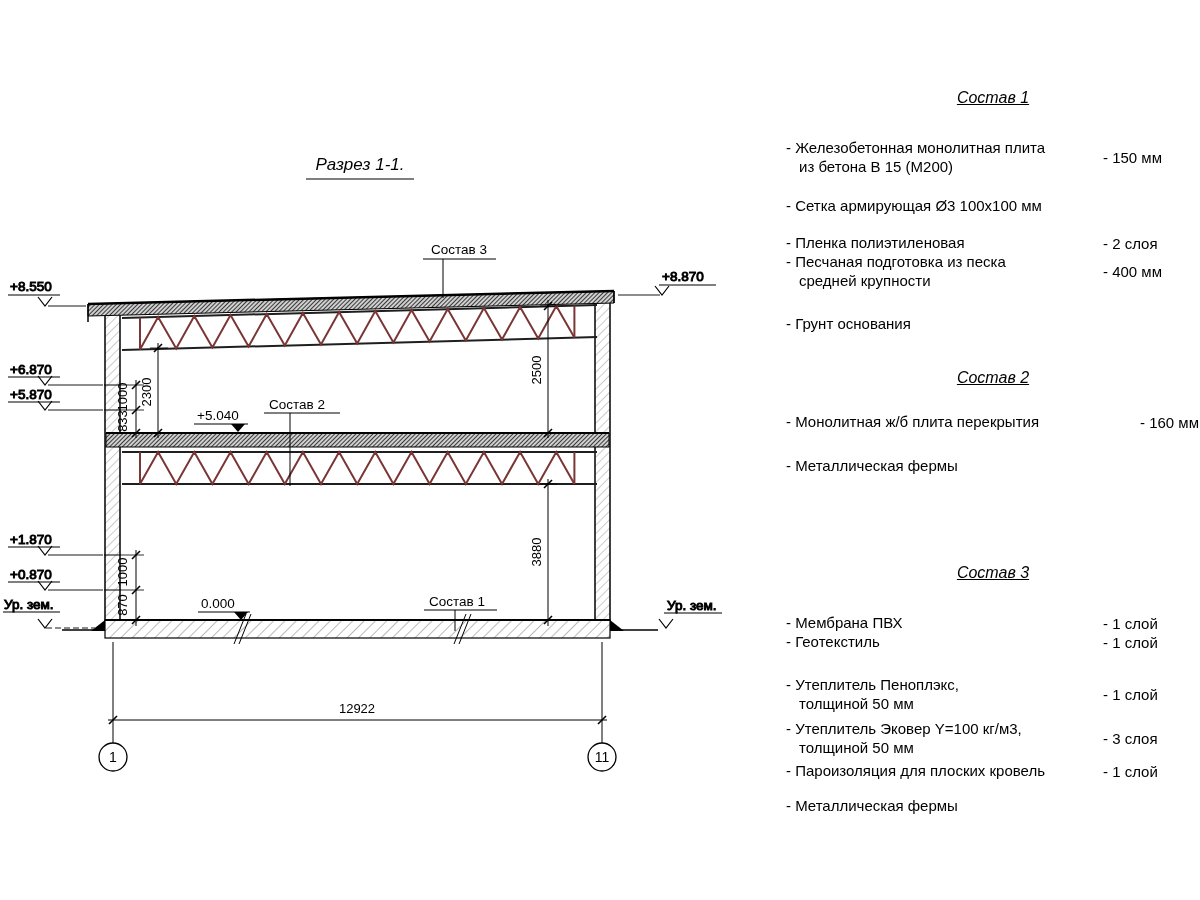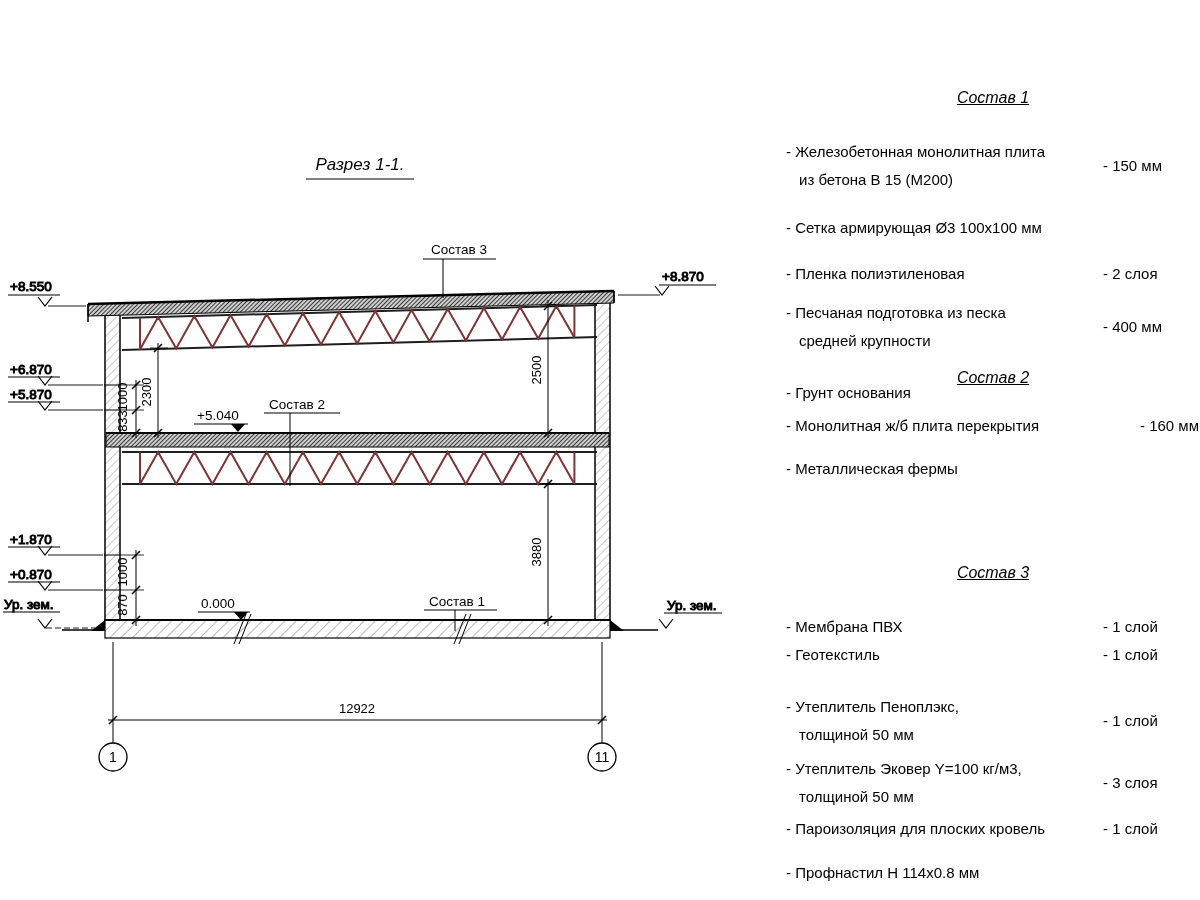--- a/index.html
+++ b/index.html
@@ -6,21 +6,21 @@
   html,body{width:1200px;height:900px;background:#fff;font-family:"Liberation Sans",sans-serif;color:#000}
   body{position:relative;overflow:hidden}
   svg.draw{position:absolute;left:0;top:0}
   svg text{font-family:"Liberation Sans",sans-serif;fill:#000;font-size:13.5px}
   svg text.dim{font-size:13px}
   svg text.title{font-size:17px;font-style:italic}
   svg text.axis{font-size:14px}
   .specs{position:absolute;left:786px;top:0;width:414px}
   .spec{position:absolute;left:0;width:100%}
   .spec h3{font-size:16px;font-style:italic;font-weight:normal;text-decoration:underline;text-align:center;line-height:20px}
-  .item{position:relative;font-size:15px;line-height:28px}
+  .item{position:relative;font-size:15px;line-height:19px}
   .txt{width:317px;padding-left:13px;text-indent:-13px;white-space:pre-line}
   .val{position:absolute;left:317px;top:50%;transform:translateY(-50%);white-space:nowrap}
   .spec.s2 .val{left:354px}
 </style>
 </head>
 <body>
 
 <svg class="draw" width="780" height="900" viewBox="0 0 780 900">
   <defs>
     <pattern id="hatchDense" width="3" height="3" patternUnits="userSpaceOnUse" patternTransform="rotate(45)">
@@ -233,38 +233,38 @@
     <h3 style="margin-bottom:30px">Состав 1</h3>
     <div class="item" style="margin-bottom:20px">
       <div class="txt">- Железобетонная монолитная плита
 из бетона В 15 (М200)</div>
       <div class="val">- 150 мм</div>
     </div>
     <div class="item" style="margin-bottom:18px">
       <div class="txt">- Сетка армирующая Ø3 100х100 мм</div>
       <div class="val"></div>
     </div>
-    <div class="item" style="margin-bottom:11px">
+    <div class="item" style="margin-bottom:0">
       <div class="txt">- Пленка полиэтиленовая</div>
       <div class="val">- 2 слоя</div>
     </div>
     <div class="item" style="margin-bottom:24px">
       <div class="txt">- Песчаная подготовка из песка
 средней крупности</div>
       <div class="val">- 400 мм</div>
     </div>
     <div class="item">
       <div class="txt">- Грунт основания</div>
       <div class="val"></div>
     </div>
   </section>
 
   <section class="spec s2" style="top:368px">
     <h3 style="margin-bottom:24px">Состав 2</h3>
-    <div class="item" style="margin-bottom:15px">
+    <div class="item" style="margin-bottom:25px">
       <div class="txt">- Монолитная ж/б плита перекрытия</div>
       <div class="val">- 160 мм</div>
     </div>
     <div class="item">
       <div class="txt">- Металлическая фермы</div>
       <div class="val"></div>
     </div>
   </section>
 
   <section class="spec s3" style="top:563px">
@@ -284,23 +284,19 @@
     </div>
     <div class="item" style="margin-bottom:4px">
       <div class="txt">- Утеплитель Эковер Y=100 кг/м3,
 толщиной 50 мм</div>
       <div class="val">- 3 слоя</div>
     </div>
     <div class="item" style="margin-bottom:16px">
       <div class="txt">- Пароизоляция для плоских кровель</div>
       <div class="val">- 1 слой</div>
     </div>
-    <div class="item" style="margin-bottom:16px">
-      <div class="txt">- Профнастил Н 114х0.8 мм</div>
-      <div class="val"></div>
-    </div>
     <div class="item">
       <div class="txt">- Металлическая фермы</div>
       <div class="val"></div>
     </div>
   </section>
 
 </div>
 
 </body></html>

